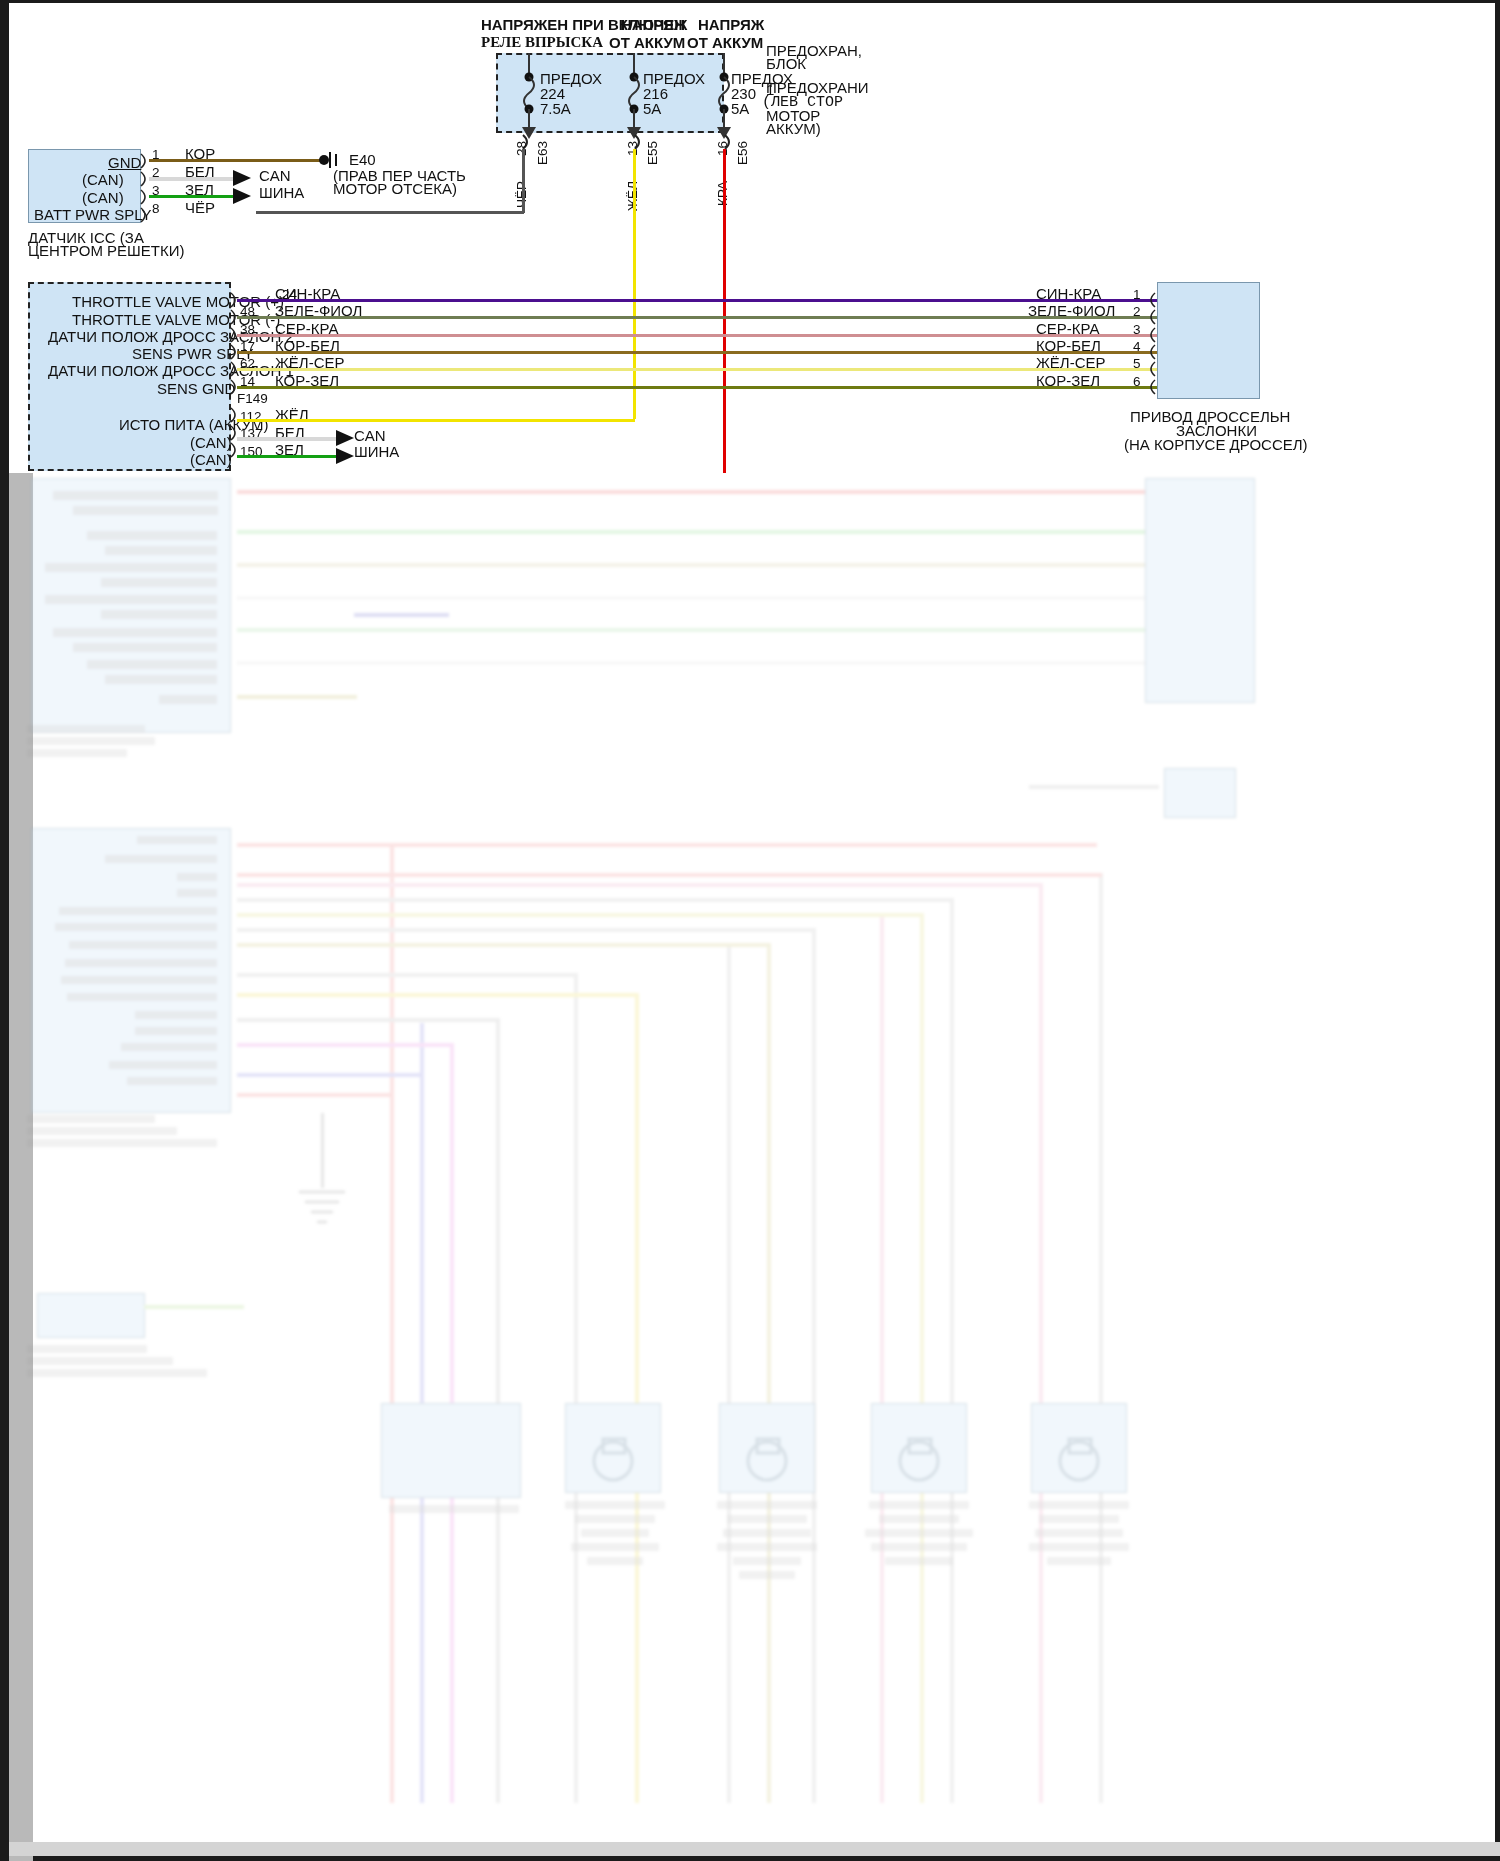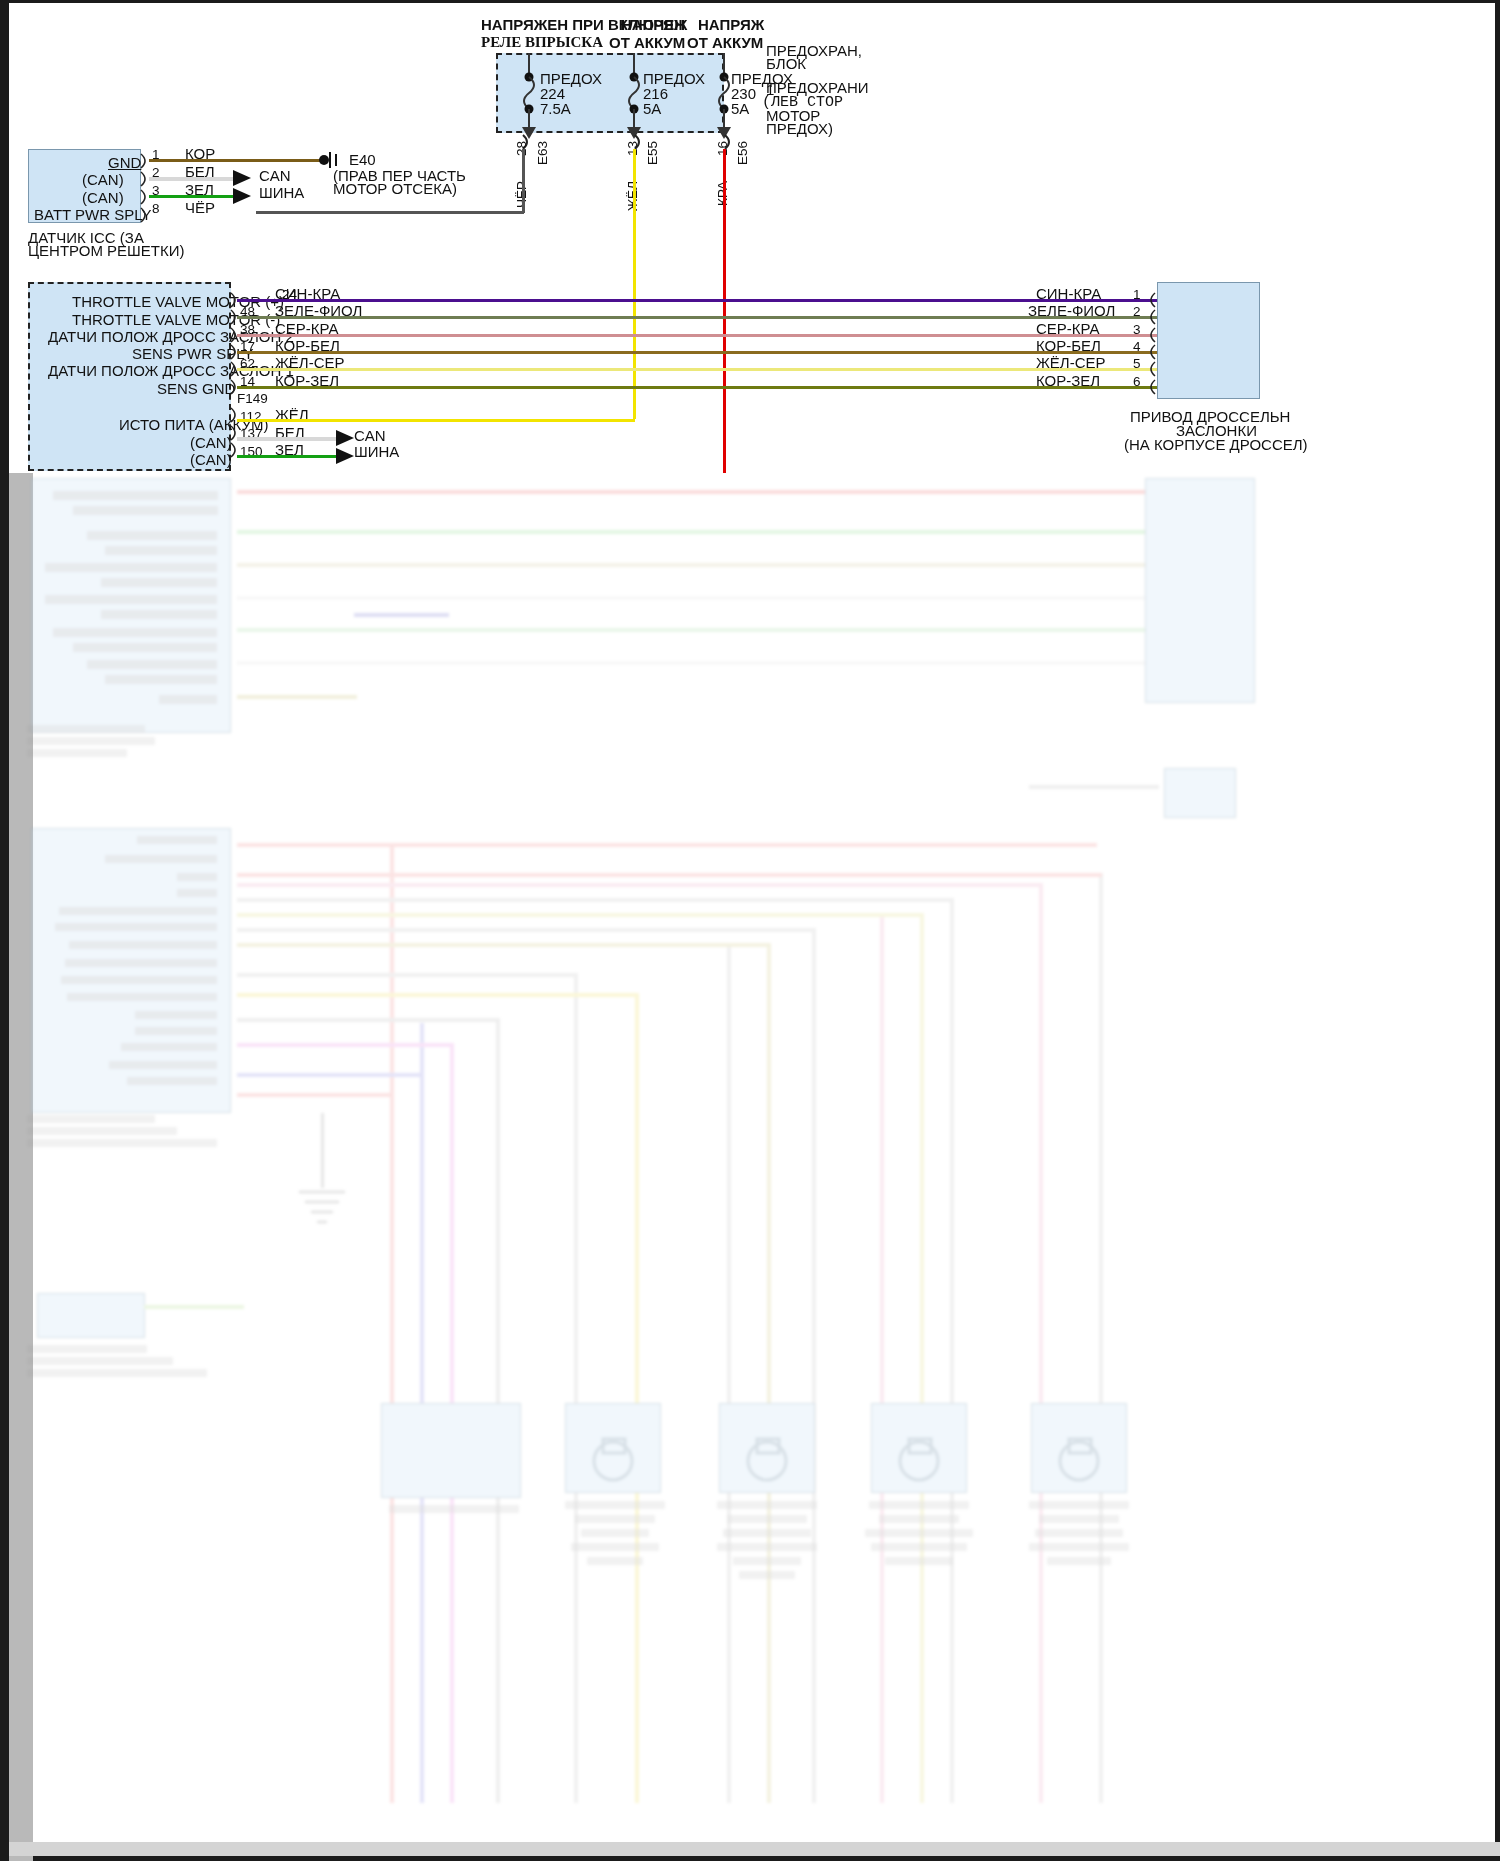--- a/index.html
+++ b/index.html
@@ -78,21 +78,21 @@
   <div class="t" style="left:722px;top:67px;">ПРЕДОХ</div>
   <div class="t" style="left:722px;top:82px;">230</div>
   <div class="t" style="left:722px;top:97px;">5A</div>
 
   <div class="t" style="left:757px;top:39px;">ПРЕДОХРАН,</div>
   <div class="t" style="left:757px;top:52px;">БЛОК</div>
   <div class="t" style="left:757px;top:76px;">ПРЕДОХРАНИ</div>
   <div class="t" style="left:757px;top:78px;">1</div>
   <div class="t" style="left:753px;top:91px;font-family:Liberation Mono, monospace;">(ЛЕВ СТОР</div>
   <div class="t" style="left:757px;top:104px;">МОТОР</div>
-  <div class="t" style="left:757px;top:117px;">ПРЕДОХ)</div>
+  <div class="t" style="left:757px;top:117px;">АККУМ)</div>
 
   <svg style="left:505px;top:132px;width:40px;height:16px;">
     <path d="M9 0 q8 7 0 14" stroke="#222" stroke-width="2" fill="none"></path>
   </svg>
   <div class="t sm vert" style="left:504px;top:138px;">28</div>
   <div class="t sm vert" style="left:525px;top:138px;">E63</div>
   <div class="t sm vert" style="left:504px;top:178px;">ЧЁР</div>
 
   <svg style="left:617px;top:132px;width:40px;height:16px;">
     <path d="M9 0 q8 7 0 14" stroke="#222" stroke-width="2" fill="none"></path>

